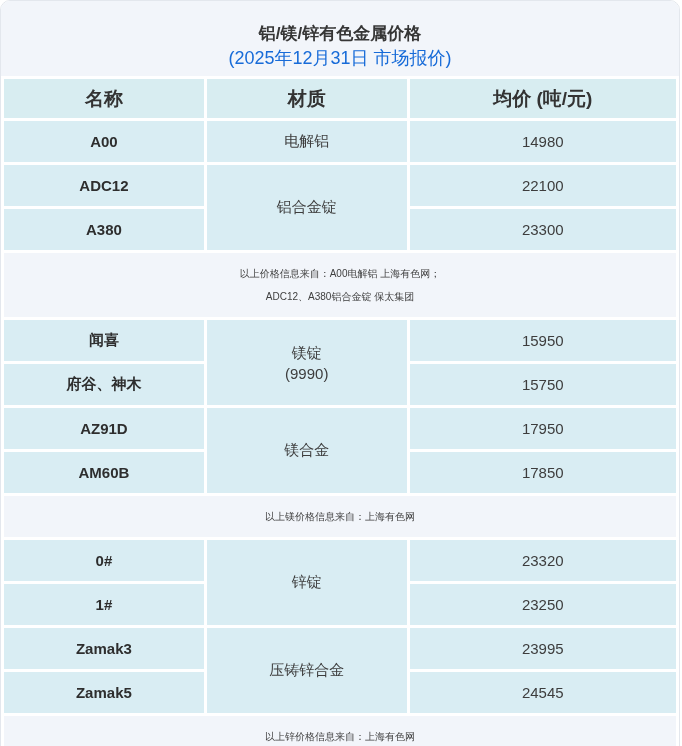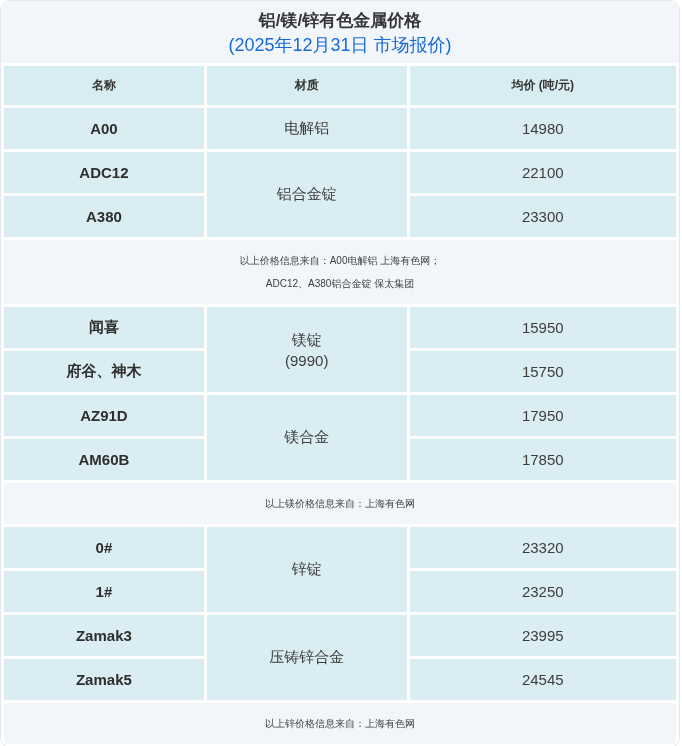--- a/index.html
+++ b/index.html
@@ -14,21 +14,21 @@
     box-sizing: border-box;
     border: 1px solid #e3e7ed;
     border-radius: 10px;
     overflow: hidden;
     background: #ffffff;
   }
   
   .title-block {
     background: #f2f5fa;
     text-align: center;
-    padding: 9px 0 8px 0;
+    padding: 22px 0 8px 0;
   }
   .page-title {
     font-size: 17px;
     line-height: 22px;
     font-weight: bold;
     color: #363636;
   }
   .page-subtitle {
     font-size: 18px;
     line-height: 20px;
@@ -39,21 +39,21 @@
   table.price-table {
     width: 100%;
     table-layout: fixed;
     border-collapse: separate;
     border-spacing: 3px;
     background: #ffffff;
   }
   .price-table th {
     background: #d8edf1;
     height: 37px;
-    font-size: 12px;
+    font-size: 19px;
     font-weight: bold;
     color: #333333;
     text-align: center;
   }
   .price-table td {
     background: #d9edf3;
     height: 41px;
     text-align: center;
     vertical-align: middle;
     font-size: 15px;

